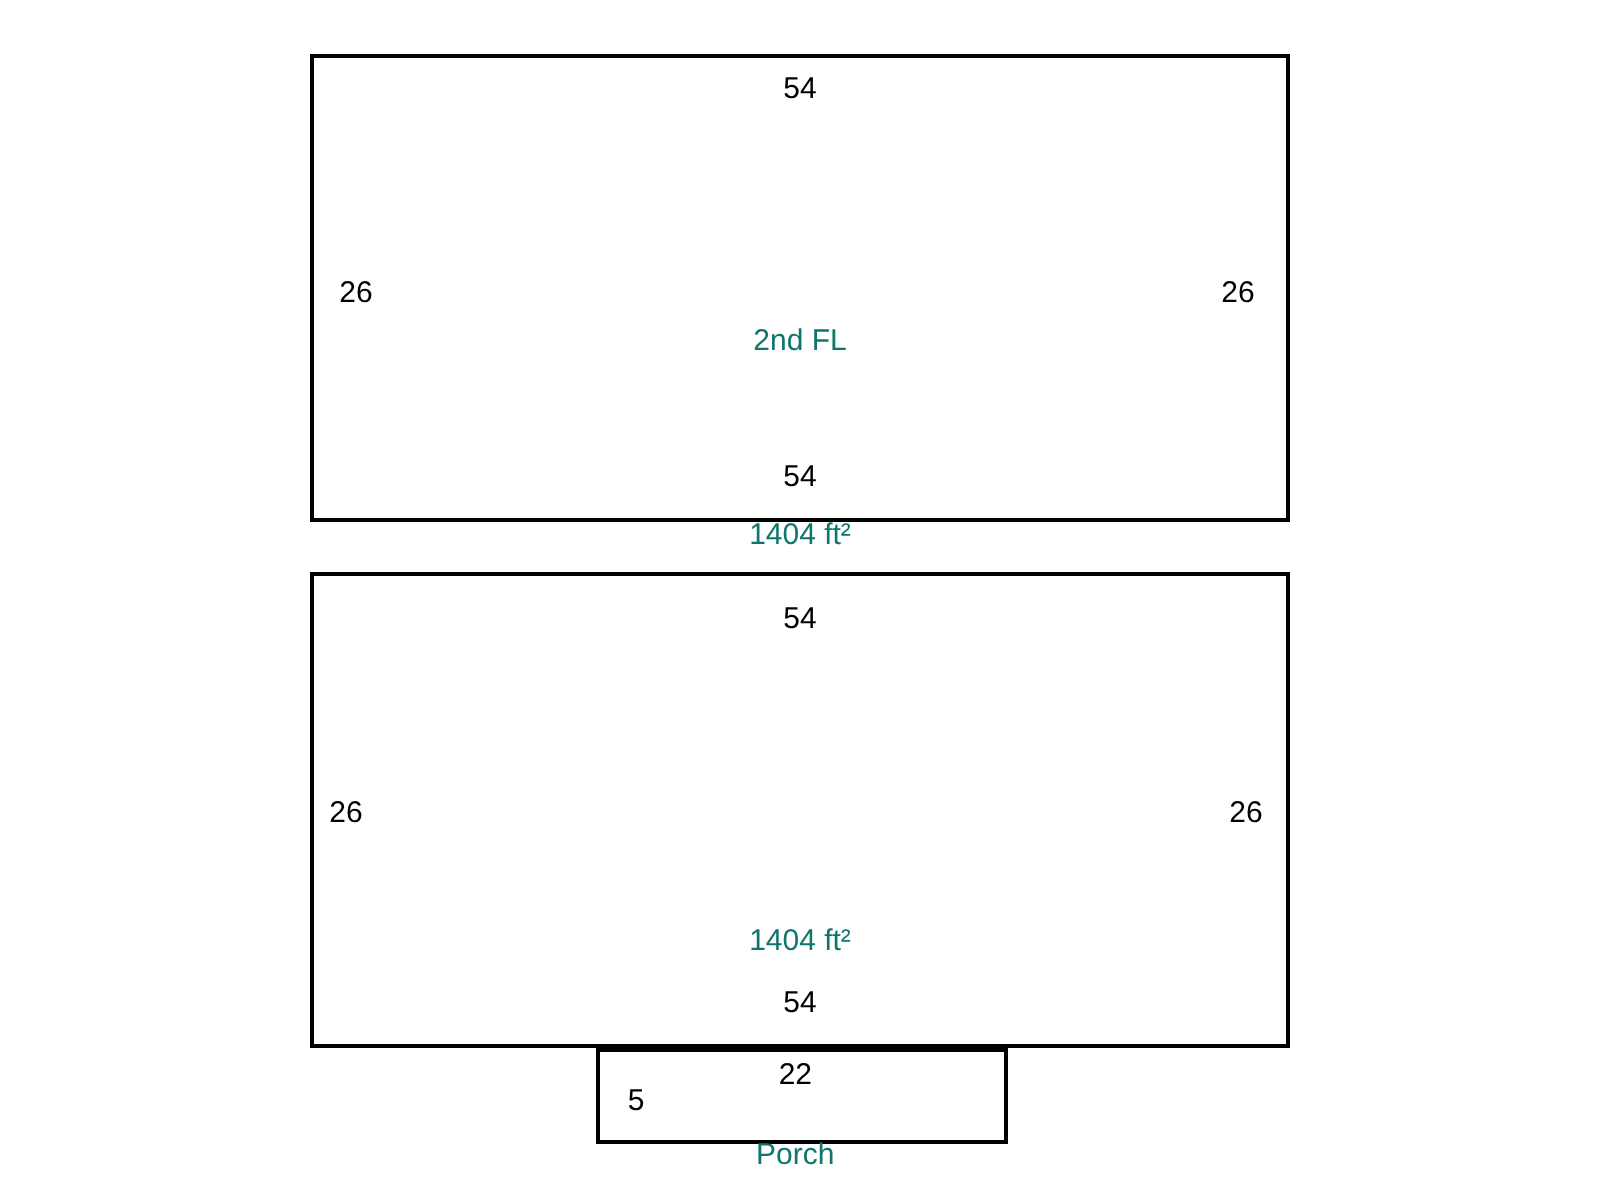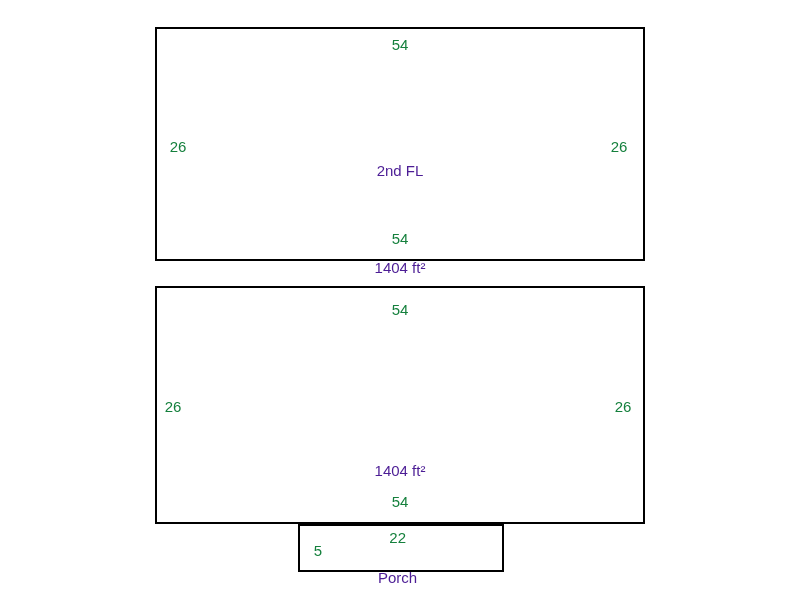--- a/index.html
+++ b/index.html
@@ -28,35 +28,35 @@
     background: #ffffff;
     box-sizing: border-box;
   }
   .room-label {
     position: absolute;
     left: 0;
     right: 0;
     text-align: center;
     font-size: 15px;
     line-height: 19px;
-    color: #4c1d95;
+    color: #0f766e;
     white-space: pre;
   }
   .room-label .name {
     display: block;
   }
   .room-label .area {
     display: block;
     margin-top: 40px;
   }
   .dim {
     position: absolute;
     font-size: 15px;
     line-height: 17px;
-    color: #15803d;
+    color: #000000;
     white-space: pre;
     text-align: center;
   }
 
   
   #room-second-floor {
     left: 155px;
     top: 27px;
     width: 490px;
     height: 234px;

